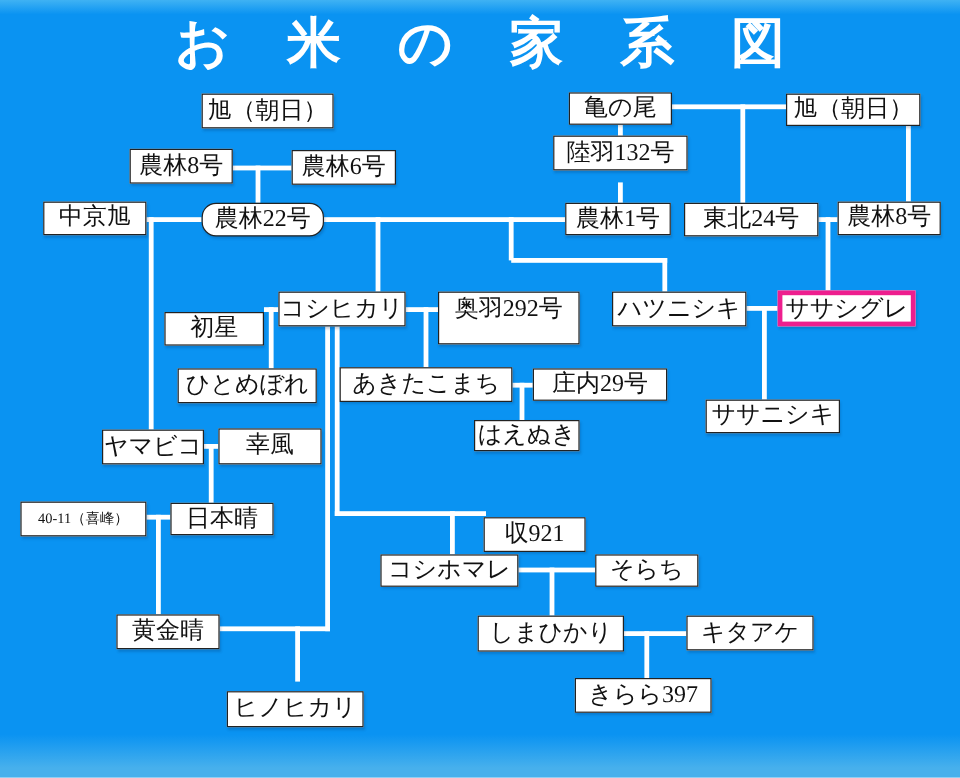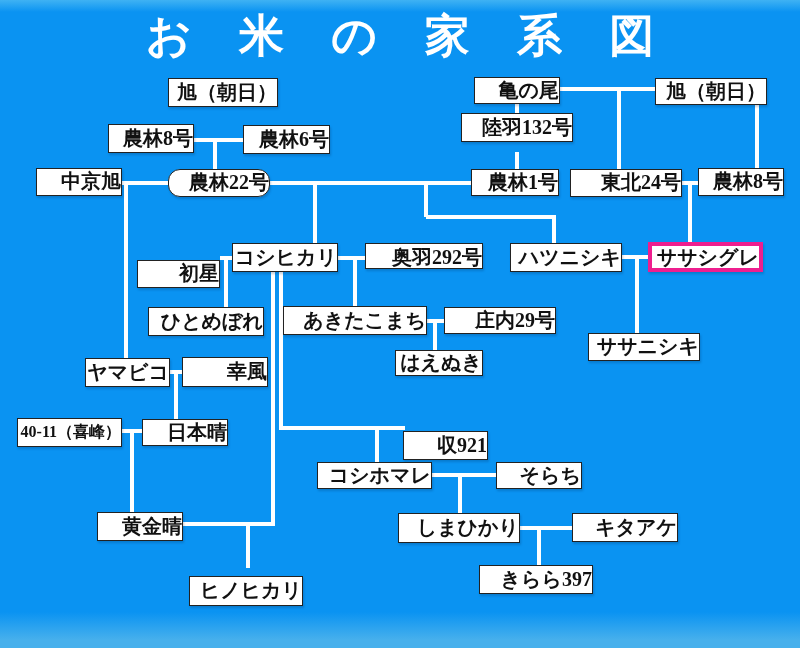--- a/index.html
+++ b/index.html
@@ -17,23 +17,22 @@
     font-family:"Liberation Sans", sans-serif;
     font-weight:bold; font-size:45px;
     letter-spacing:1.05em; padding-left:1.05em;
   }
   .node {
     position:absolute; box-sizing:border-box;
     background:var(--box-bg);
     border:1.5px solid var(--box-border);
     color:var(--box-text);
     font-family:"Liberation Serif","DejaVu Serif",serif;
-    font-size:20px; text-align:right; white-space:nowrap;
+    font-size:20px; text-align:center; white-space:nowrap;
     box-shadow:1px 2px 2px rgba(0,40,90,.22);
-    font-weight:bold;
   }
   .node.highlight { border:4px solid var(--hl); }
   .edge { position:absolute; background:var(--line); }
   .footer {
     position:absolute; left:50%; transform:translateX(-50%); top:601px;
     text-align:center; color:#fff;
     font-family:"DejaVu Sans Mono", monospace;
     text-shadow:1px 2px 1px rgba(0,50,90,.35);
     line-height:1.0;
   }
@@ -92,31 +91,31 @@
       <div class="node" style="left: 36px; top: 168px; width: 86px; height: 28px; line-height: 25px;">中京旭</div>
       <div class="node" style="left: 168px; top: 169px; width: 102px; height: 28px; line-height: 25px; border-radius: 12px;">農林22号</div>
       <div class="node" style="left: 474px; top: 77px; width: 86px; height: 27px; line-height: 24px;">亀の尾</div>
       <div class="node" style="left: 655px; top: 78px; width: 112px; height: 27px; line-height: 24px;">旭（朝日）</div>
       <div class="node" style="left: 461px; top: 113px; width: 112px; height: 29px; line-height: 26px;">陸羽132号</div>
       <div class="node" style="left: 471px; top: 169px; width: 88px; height: 27px; line-height: 24px;">農林1号</div>
       <div class="node" style="left: 570px; top: 169px; width: 112px; height: 28px; line-height: 25px;">東北24号</div>
       <div class="node" style="left: 698px; top: 168px; width: 86px; height: 28px; line-height: 25px;">農林8号</div>
       <div class="node" style="left: 137px; top: 260px; width: 83px; height: 28px; line-height: 25px;">初星</div>
       <div class="node" style="left: 232px; top: 243px; width: 106px; height: 29px; line-height: 26px;">コシヒカリ</div>
-      <div class="node" style="left: 365px; top: 243px; width: 118px; height: 26px; line-height: 27px;">奥羽292号</div>
+      <div class="node" style="left: 365px; top: 243px; width: 118px; height: 44px; line-height: 27px;">奥羽292号</div>
       <div class="node" style="left: 510px; top: 243px; width: 112px; height: 29px; line-height: 26px;">ハツニシキ</div>
       <div class="node highlight" style="left: 648px; top: 242px; width: 115px; height: 30px; line-height: 22px;">ササシグレ</div>
       <div class="node" style="left: 148px; top: 307px; width: 116px; height: 29px; line-height: 26px;">ひとめぼれ</div>
       <div class="node" style="left: 283px; top: 306px; width: 144px; height: 29px; line-height: 26px;">あきたこまち</div>
       <div class="node" style="left: 444px; top: 307px; width: 112px; height: 27px; line-height: 24px;">庄内29号</div>
       <div class="node" style="left: 588px; top: 333px; width: 112px; height: 28px; line-height: 25px;">ササニシキ</div>
       <div class="node" style="left: 395px; top: 350px; width: 88px; height: 26px; line-height: 23px;">はえぬき</div>
       <div class="node" style="left: 85px; top: 358px; width: 85px; height: 29px; line-height: 26px;">ヤマビコ</div>
       <div class="node" style="left: 182px; top: 357px; width: 86px; height: 30px; line-height: 27px;">幸風</div>
-      <div class="node" style="left: 17px; top: 418px; width: 105px; height: 29px; line-height: 26px; font-size: 16px;">40-11（喜峰）</div>
+      <div class="node" style="left: 17px; top: 418px; width: 105px; height: 29px; line-height: 26px; font-size: 12px;">40-11（喜峰）</div>
       <div class="node" style="left: 142px; top: 419px; width: 86px; height: 27px; line-height: 24px;">日本晴</div>
       <div class="node" style="left: 403px; top: 417px; width: 85px; height: 29px; line-height: 26px; margin-top: 14px;">収921</div>
       <div class="node" style="left: 317px; top: 462px; width: 115px; height: 27px; line-height: 24px;">コシホマレ</div>
       <div class="node" style="left: 496px; top: 462px; width: 86px; height: 27px; line-height: 24px;">そらち</div>
       <div class="node" style="left: 97px; top: 512px; width: 86px; height: 29px; line-height: 26px;">黄金晴</div>
       <div class="node" style="left: 398px; top: 513px; width: 122px; height: 30px; line-height: 27px;">しまひかり</div>
       <div class="node" style="left: 572px; top: 513px; width: 106px; height: 29px; line-height: 26px;">キタアケ</div>
       <div class="node" style="left: 189px; top: 576px; width: 114px; height: 30px; line-height: 27px;">ヒノヒカリ</div>
       <div class="node" style="left: 479px; top: 565px; width: 114px; height: 29px; line-height: 26px;">きらら397</div>
     </div>

